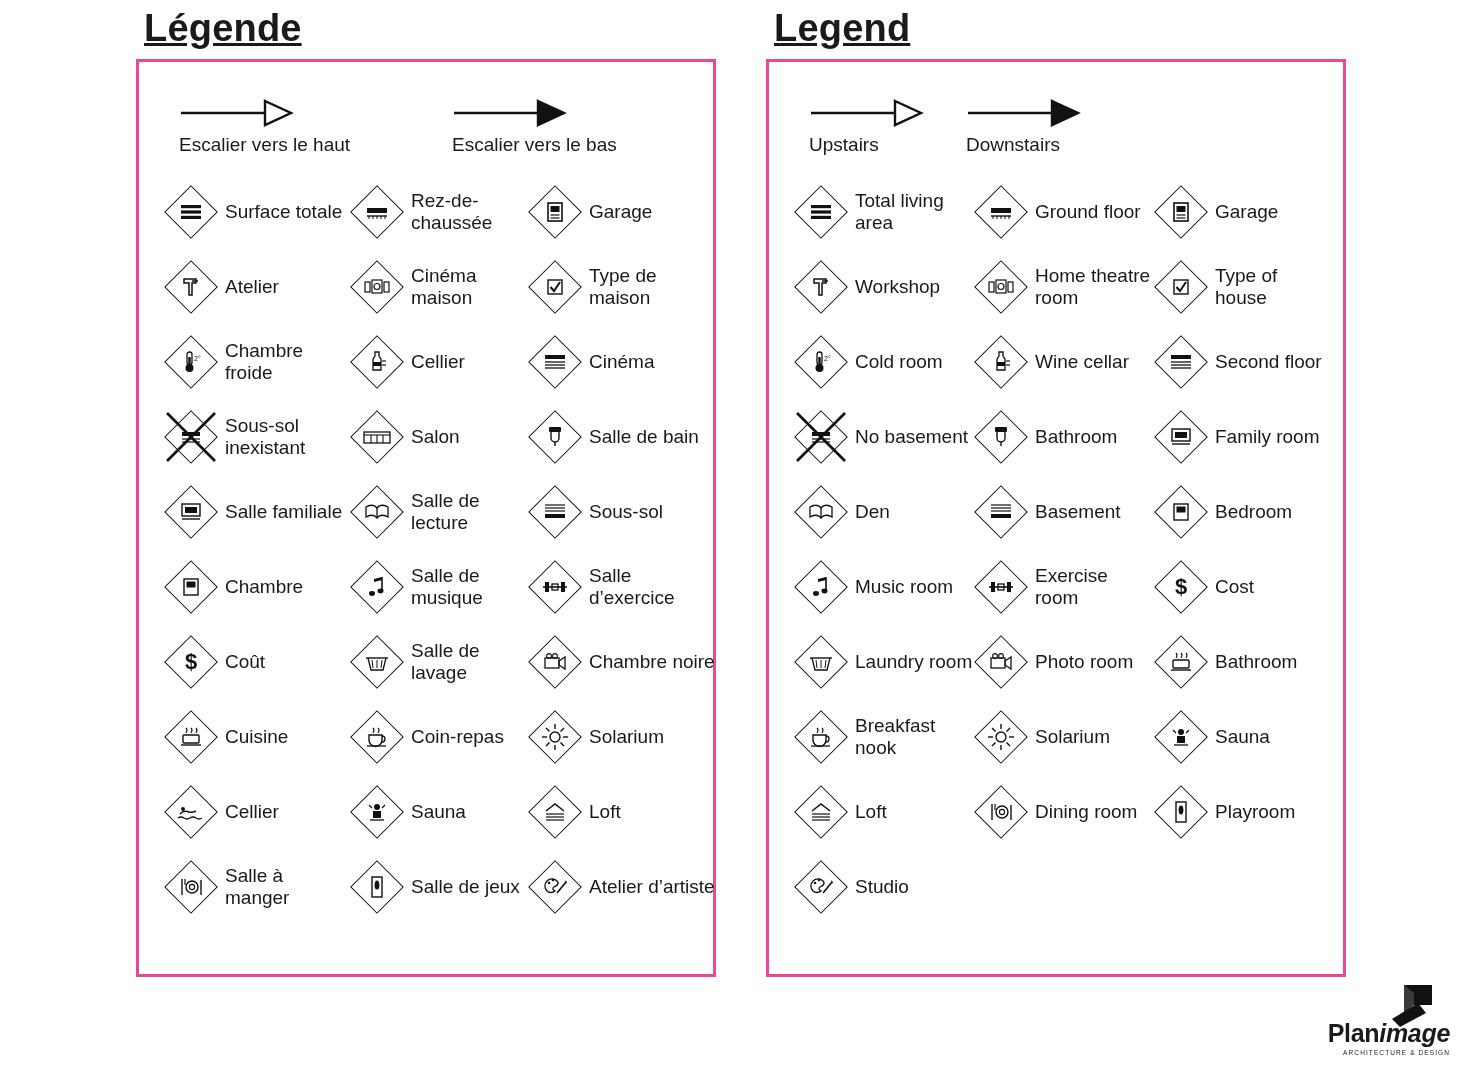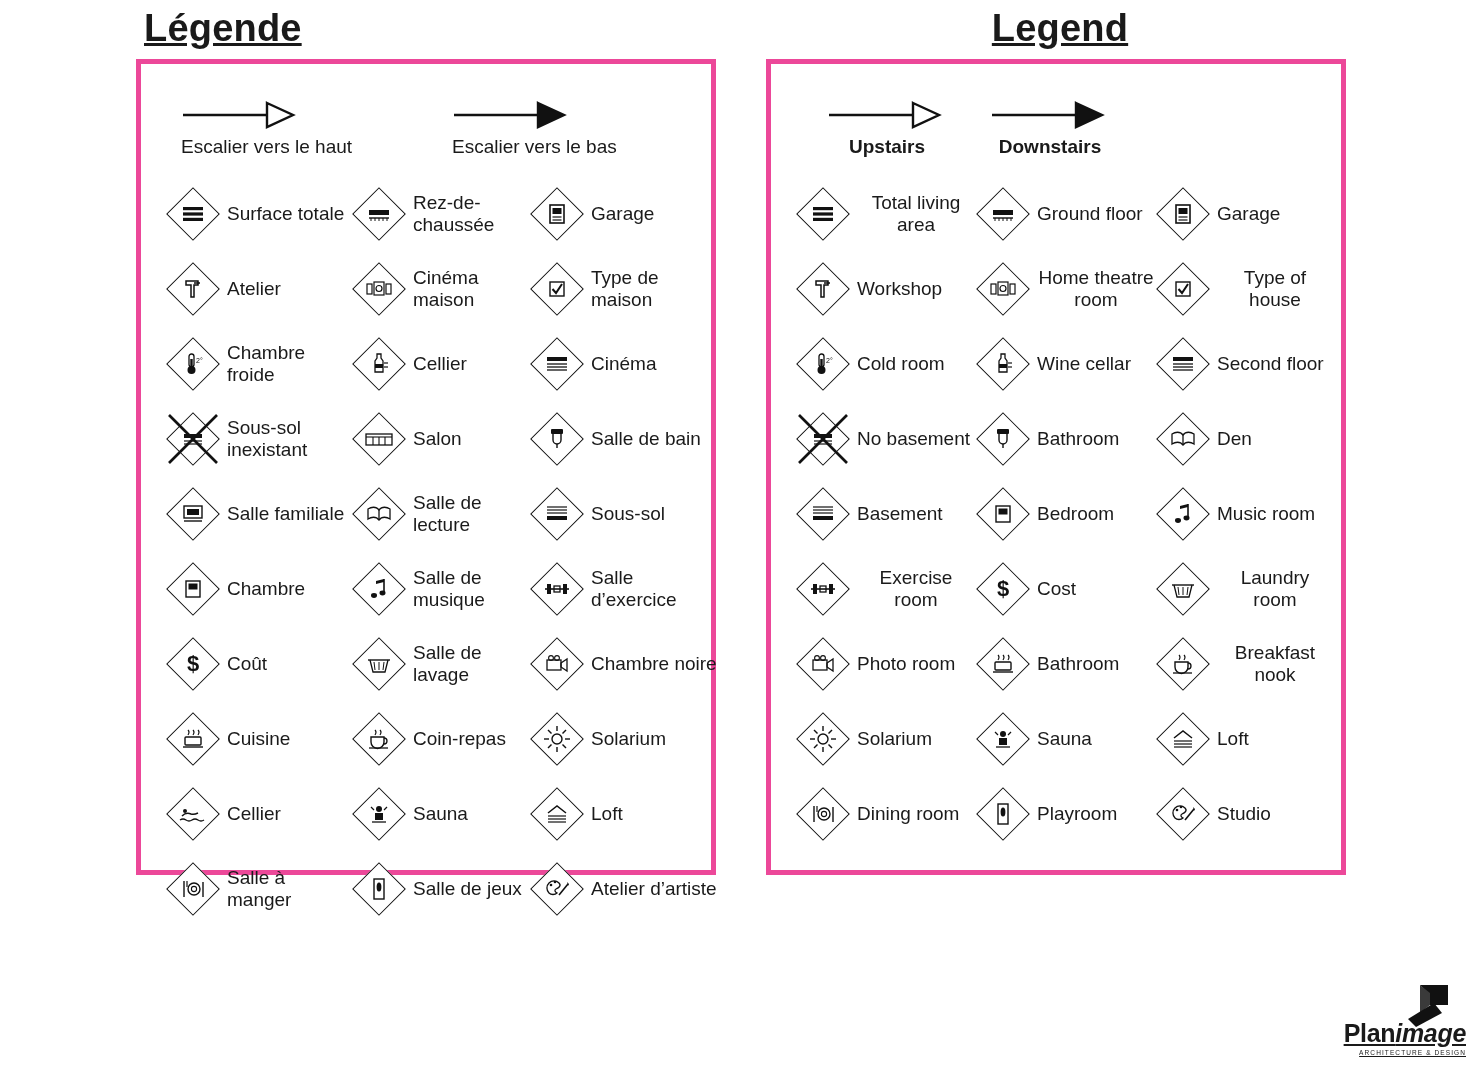--- a/index.html
+++ b/index.html
@@ -14,56 +14,56 @@
     color: #1a1a1a;
     position: relative;
     overflow: hidden;
   }
 
   .panel {
     position: absolute;
     top: 0;
   }
   .panel-fr { left: 136px; width: 580px; }
-  .panel-en { left: 766px; width: 580px; text-align: center; }
+  .panel-en { left: 766px; width: 580px; }
 
   .panel-title {
     font-size: 38px;
     font-weight: bold;
     letter-spacing: 0.2px;
     margin: 8px 0 0 8px;
     line-height: 40px;
     text-decoration: underline;
   }
 
   .panel-box {
-    border: 5px solid #ec4899;
+    border: 3px solid #ec4899;
     margin-top: 11px;
-    height: 816px;
+    height: 918px;
     box-sizing: border-box;
     padding: 34px 24px 7px 24px;
     position: relative;
   }
 
   
   .stairs-row {
     display: flex;
     gap: 36px;
     margin-left: 16px;
     margin-bottom: 18px;
   }
   .stairs-item { width: 240px; }
   .stairs-art { height: 38px; position: relative; }
   .stairs-label {
     font-size: 19px;
     line-height: 22px;
     white-space: nowrap;
   }
   .panel-en .stairs-item { width: 150px; }
-  .panel-en .stairs-row { gap: 12px; font-weight: bold; }
+  .panel-en .stairs-row { gap: 5px; }
   .panel-en .stairs-item:first-child { width: 152px; }
 
   
   .grid {
     display: grid;
     grid-template-columns: 1fr 1fr 1fr;
     row-gap: 0px;
   }
   .panel-fr .grid { grid-template-columns: 186px 178px 190px; }
   .panel-en .grid { grid-template-columns: 180px 180px 178px; }
@@ -110,25 +110,24 @@
   .strike {
     position: absolute;
     left: 0; top: 0;
     width: 56px; height: 56px;
     pointer-events: none;
   }
 
   
   .logo {
     position: absolute;
-    right: 12px;
+    right: 28px;
     bottom: 18px;
     width: 150px;
     text-align: right;
-    text-decoration: underline;
   }
   .logo-mark {
     position: absolute;
     right: 6px;
     top: -36px;
   }
   .logo-text {
     font-size: 25px;
     font-weight: bold;
     letter-spacing: -0.3px;
@@ -788,20 +787,33 @@
           </svg>
             </div>
         </div>
         <div class="lbl">Bathroom</div>
       </div>
 
       <div class="cell">
         <div class="ico">
           <div class="diamond"></div>
           <div class="glyph">
+              <svg width="26" height="24" viewBox="0 0 26 24">
+            <rect x="4" y="4" width="18" height="12" fill="none" stroke="#111" stroke-width="1.4"></rect>
+            <rect x="7" y="7" width="12" height="6" fill="#111"></rect>
+            <line x1="4" y1="19" x2="22" y2="19" stroke="#111" stroke-width="1.4"></line>
+          </svg>
+            </div>
+        </div>
+        <div class="lbl">Family room</div>
+      </div>
+      <div class="cell">
+        <div class="ico">
+          <div class="diamond"></div>
+          <div class="glyph">
               <svg width="28" height="20" viewBox="0 0 28 20">
             <path d="M14 6 C11 2, 6 3, 3 5 v10 c3 -2 8 -3 11 1 c3 -4 8 -3 11 -1 V5 c-3 -2 -8 -3 -11 1 z" fill="none" stroke="#111" stroke-width="1.3"></path>
             <line x1="14" y1="6" x2="14" y2="16" stroke="#111" stroke-width="1.3"></line>
           </svg>
             </div>
         </div>
         <div class="lbl">Den</div>
       </div>
       <div class="cell">
         <div class="ico">

